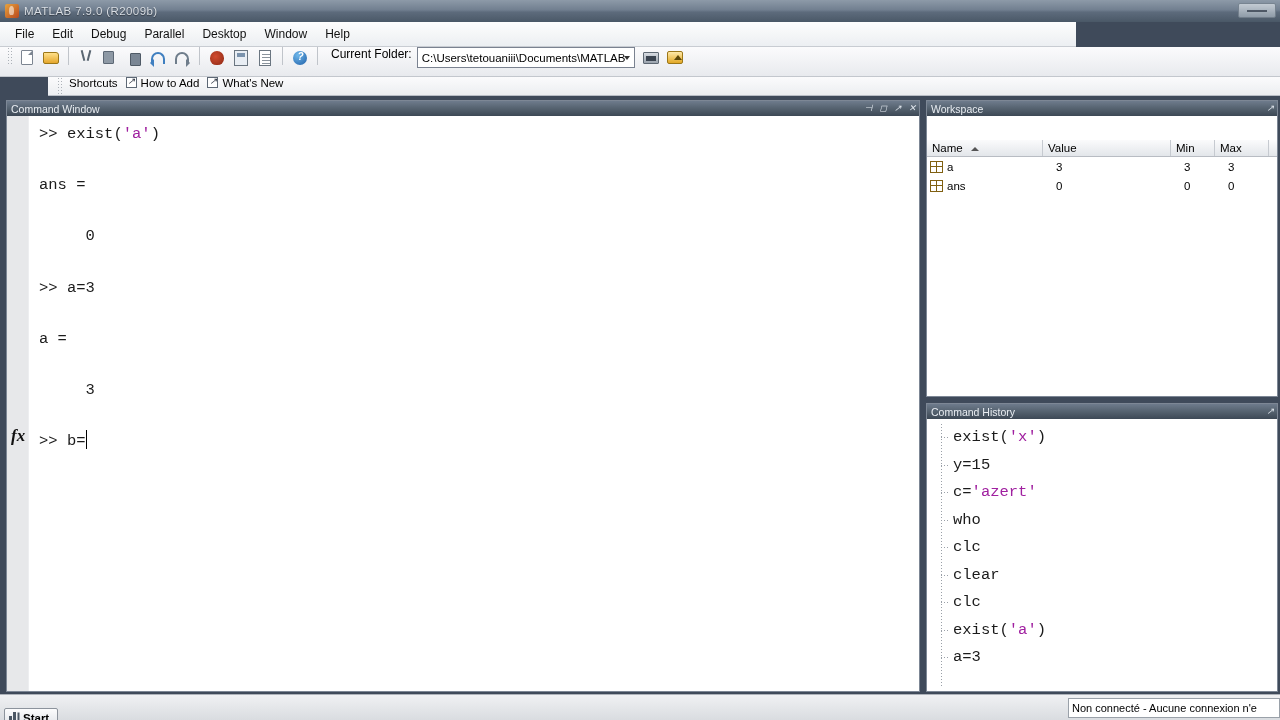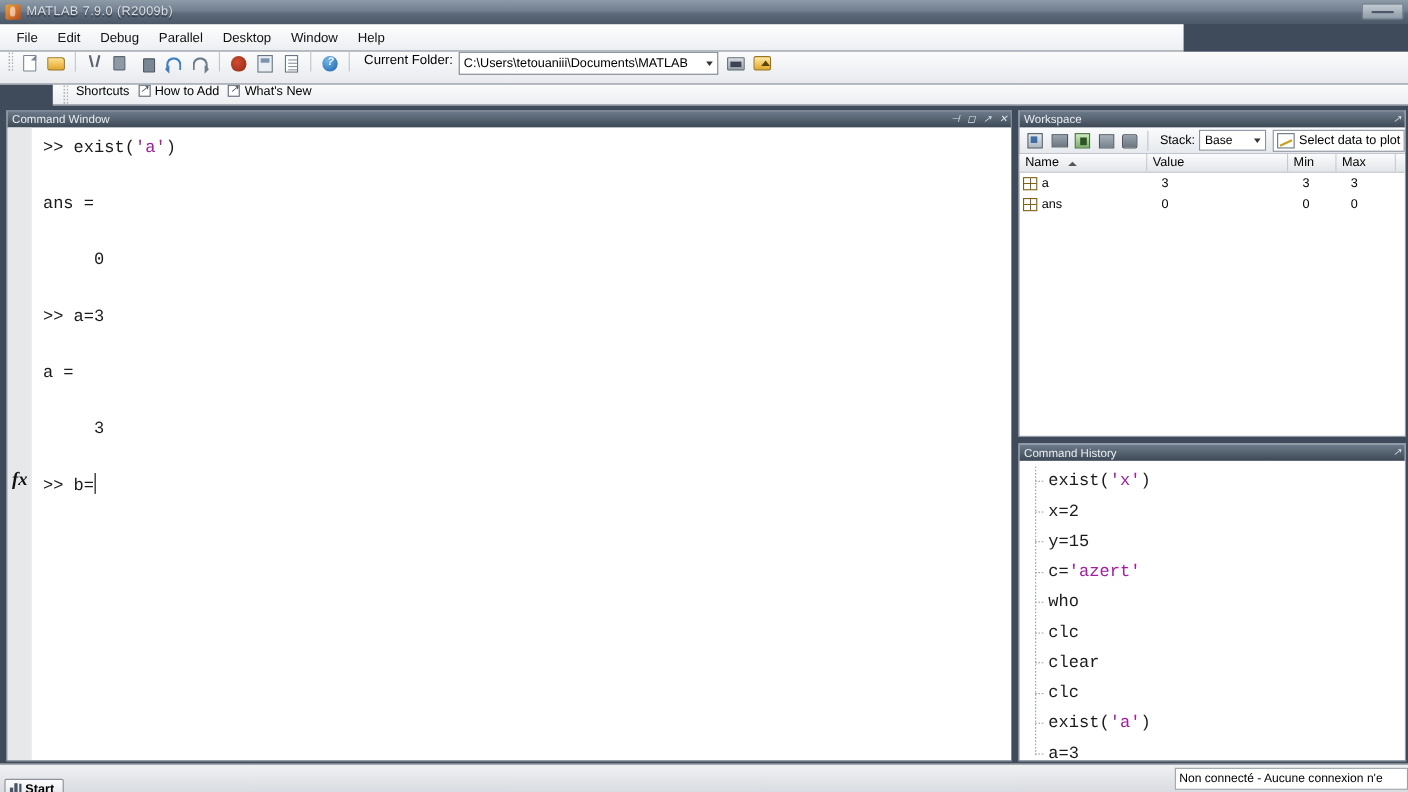--- a/index.html
+++ b/index.html
@@ -96,21 +96,21 @@
   .ic-guide{position:absolute;left:4px;top:3px;width:14px;height:16px;background:#e9eef4;border:1px solid #6b7681;}
   .ic-guide::after{content:"";position:absolute;left:2px;top:2px;width:8px;height:4px;background:#7b93ad;}
   .ic-doc{position:absolute;left:5px;top:3px;width:12px;height:16px;background:#fff;border:1px solid #6b7681;}
   .ic-doc::after{content:"";position:absolute;left:2px;top:3px;width:8px;height:1px;
     box-shadow:0 3px 0 #8a939c,0 6px 0 #8a939c,0 9px 0 #8a939c;background:#8a939c;}
   .ic-help{position:absolute;left:4px;top:4px;width:14px;height:14px;border-radius:50%;
     background:radial-gradient(circle at 35% 30%,#6fb7ea,#1f5fa8);}
   .ic-help::after{content:"?";position:absolute;left:4.5px;top:0px;color:#fff;font-size:10px;font-weight:bold;}
   .cf-label { font-size: 12px; margin-left: 8px; margin-right: 5px; white-space:nowrap; }
   .cf-combo {
-    height: 21px; width: 236px; background: #fff; border: 1px solid #7a8290;
+    height: 21px; width: 218px; background: #fff; border: 1px solid #7a8290;
     display: flex; align-items: center; position: relative;
   }
   .cf-combo span { padding-left: 4px; font-size: 11.5px; white-space: nowrap; overflow:hidden;}
   .cf-arrow {
     position: absolute; right: 4px; top: 8px;
     border-width: 4px 3.5px 0 3.5px; border-style: solid;
     border-color: #333 transparent transparent transparent;
   }
   .ic-browse{position:absolute;left:3px;top:5px;width:16px;height:12px;
     background:linear-gradient(to bottom,#d8dce2,#9aa3ad);border:1px solid #5e6873;border-radius:1px;}
@@ -383,47 +383,20 @@
     <div class="fxmark">fx</div>
   </div>
 
   <div class="panel" id="workspace">
     <div class="panel-title">
       <span>Workspace</span>
       <span class="pt-btns">
         <i class="ptb">↗</i>
       </span>
     </div>
-    <div class="ws-toolbar">
-      <div class="wsb">
-          <i class="ic-newvar"></i>
-        </div>
-      <div class="wsb">
-          <i class="ic-openvar"></i>
-        </div>
-      <div class="wsb">
-          <i class="ic-import"></i>
-        </div>
-      <div class="wsb">
-          <i class="ic-savews"></i>
-        </div>
-      <div class="wsb">
-          <i class="ic-delvar"></i>
-        </div>
-      <div class="tsep"></div>
-      <div class="ws-stack-label">Stack:</div>
-      <div class="ws-stack-combo">
-        <span>Base</span>
-        <i class="cf-arrow"></i>
-      </div>
-      <div class="ws-plot-btn">
-        <i class="ic-plot"></i>
-        <span class="lbl">Select data to plot</span>
-      </div>
-    </div>
     <div class="ws-table">
       <div class="ws-head">
         <div style="width:116px">Name<i class="sortarr"></i></div>
         <div style="width:128px">Value</div>
         <div style="width:44px">Min</div>
         <div style="width:54px">Max</div>
       </div>
       <div id="ws-rows">
           <div class="ws-row">
             <i class="varicon"></i>
@@ -447,21 +420,20 @@
     <div class="panel-title">
       <span>Command History</span>
       <span class="pt-btns">
         <i class="ptb">↗</i>
       </span>
     </div>
     <div class="ch-body">
       <div class="ch-tree"></div>
       <div id="ch-lines">
           <div class="ch-line"><span>exist(</span><span class="str">'x'</span><span>)</span></div>
-          <div class="ch-line"><span>x=2</span></div>
           <div class="ch-line"><span>y=15</span></div>
           <div class="ch-line"><span>c=</span><span class="str">'azert'</span></div>
           <div class="ch-line"><span>who</span></div>
           <div class="ch-line"><span>clc</span></div>
           <div class="ch-line"><span>clear</span></div>
           <div class="ch-line"><span>clc</span></div>
           <div class="ch-line"><span>exist(</span><span class="str">'a'</span><span>)</span></div>
           <div class="ch-line"><span>a=3</span></div>
         </div>
     </div>

